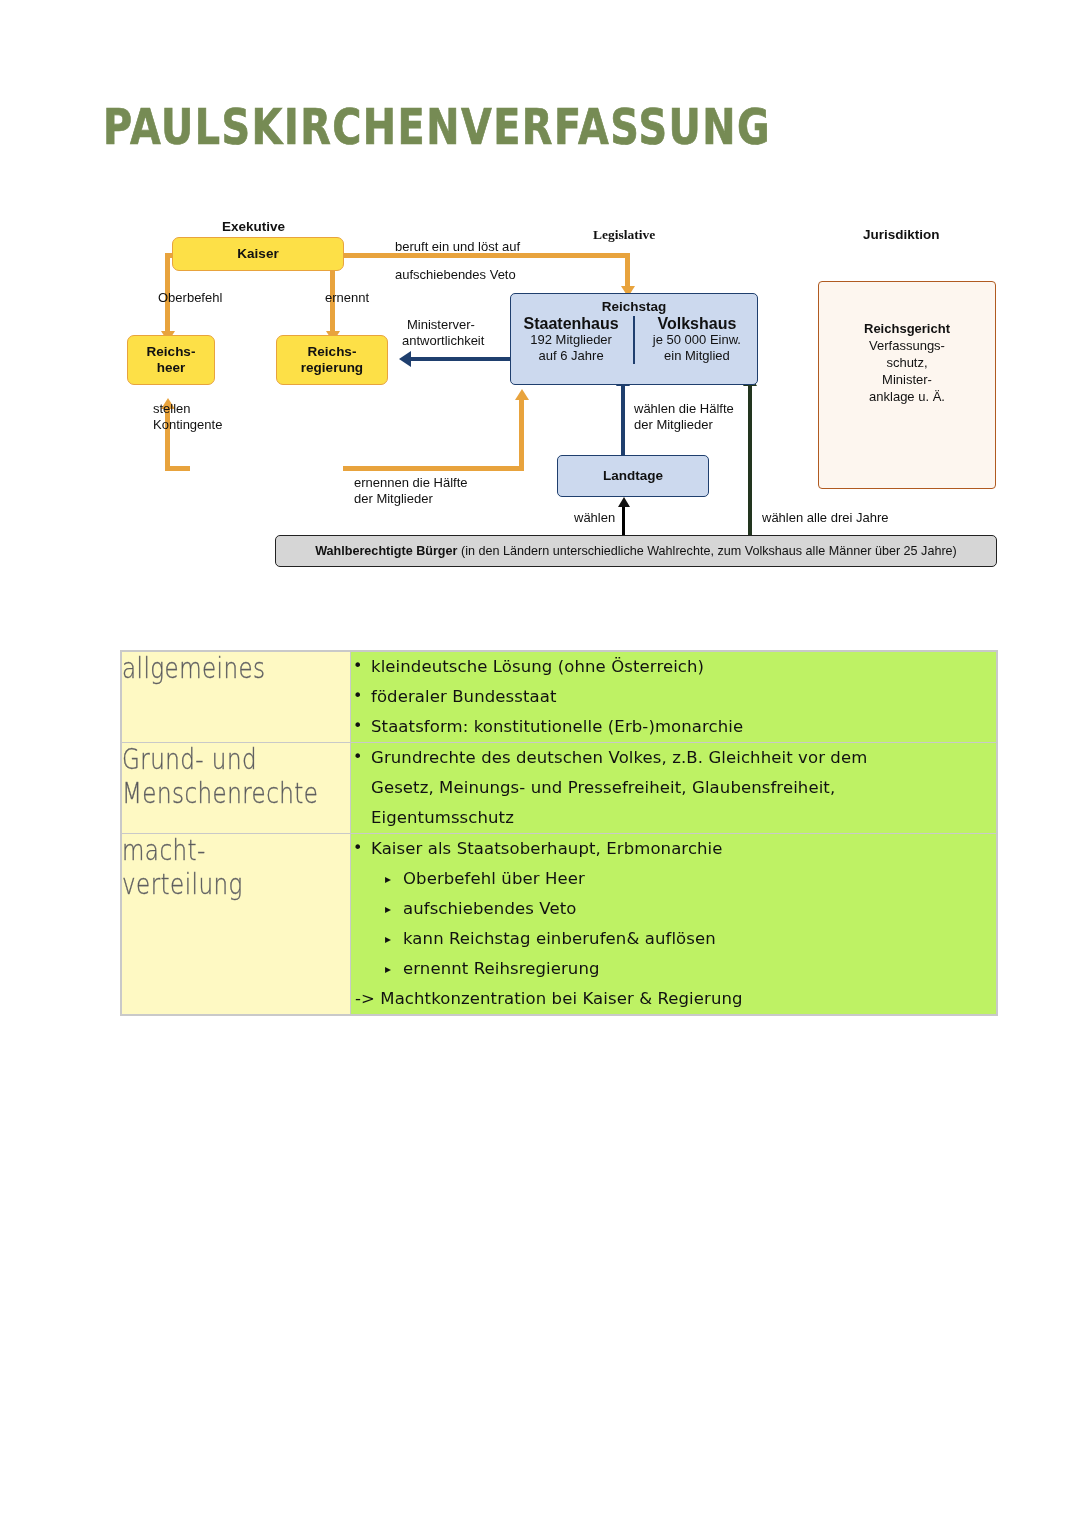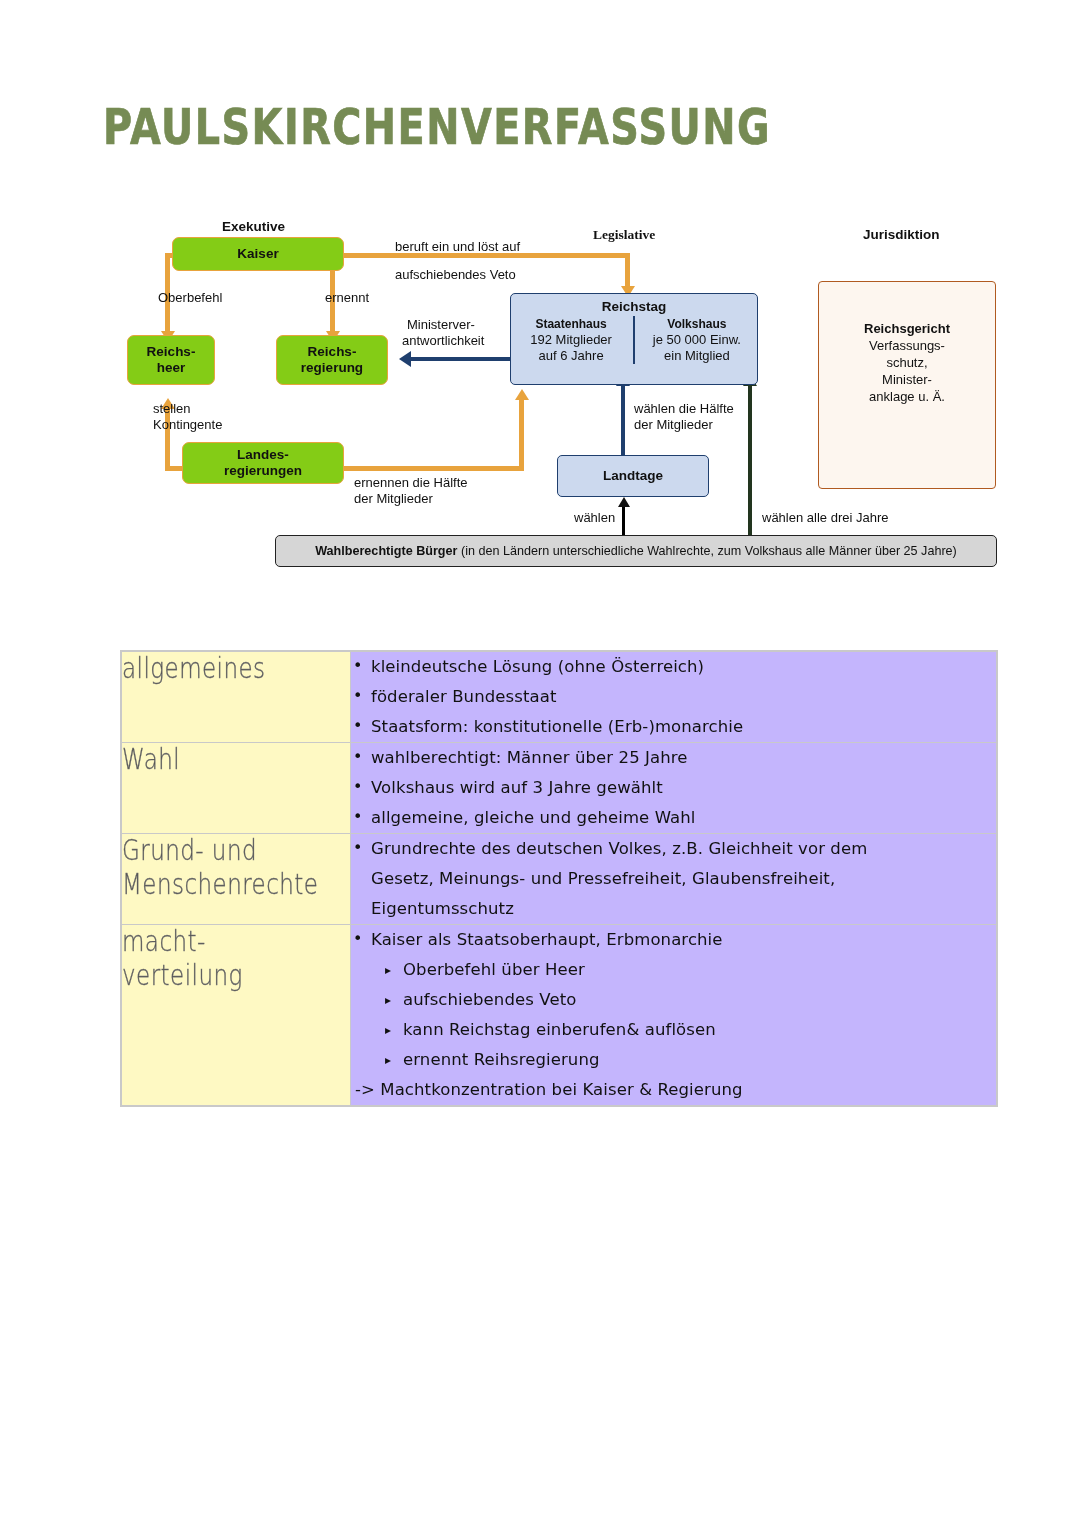--- a/index.html
+++ b/index.html
@@ -34,42 +34,42 @@
   }
   .diagram .txt{
     position:absolute;font-size:13px;color:#111;white-space:nowrap;line-height:16px;
   }
   .box{
     position:absolute;box-sizing:border-box;
     display:flex;flex-direction:column;align-items:center;justify-content:center;
     text-align:center;line-height:16px;
   }
   .box-orange{
-    background:#84cc16;border:1.6px solid #e8a33d;border-radius:7px;
+    background:#fde047;border:1.6px solid #e8a33d;border-radius:7px;
     font-size:13.5px;font-weight:bold;color:#111;
   }
   .box-blue{
     background:#ccd9ee;border:1.8px solid #1f3f6e;border-radius:5px;
     font-size:13px;color:#111;
   }
   .box-court{
     background:#fdf6ef;border:1.8px solid #b05a20;border-radius:4px;
     font-size:13px;color:#111;line-height:17px;
   }
   .box-voters{
     background:#d6d6d6;border:1.8px solid #222;border-radius:5px;
     font-size:12.6px;color:#111;
     display:flex;align-items:center;justify-content:center;
   }
   .box-voters b{font-weight:bold;}
 
   .rt-title{font-weight:bold;font-size:13.5px;margin-bottom:1px;}
   .rt-cols{display:flex;width:100%;}
   .rt-col{flex:1;display:flex;flex-direction:column;align-items:center;}
-  .rt-col b{font-size:12px;}
+  .rt-col b{font-size:16px;}
   .rt-div{width:1.6px;background:#1f3f6e;align-self:stretch;margin:0 2px;}
 
   .connector{position:absolute;}
   .or{background:#e8a33d;}
   .nv{background:#1f3f6e;}
   .gn{background:#22351f;}
   .ablk{background:#000;}
 
   .arrow{position:absolute;width:0;height:0;}
   .ar-down-or{border-left:7px solid transparent;border-right:7px solid transparent;border-top:11px solid #e8a33d;}
@@ -95,21 +95,21 @@
     font-size:25px;line-height:29px;
     color:#555;
     -webkit-text-stroke:0.35px #777;
     letter-spacing:0.5px;
     transform:scaleY(1.15) scaleX(0.92);
     transform-origin:left top;
     display:inline-block;
     white-space:pre-line;
     font-weight:300;
   }
-  .body{background:#c4b5fd;padding:12px 16px 13px 18px;}
+  .body{background:#bef264;padding:12px 16px 13px 18px;}
   ul.b{list-style:none;margin:0;padding:0;}
   ul.b>li{
     font-family:"DejaVu Sans", sans-serif;
     font-size:16.5px;line-height:30px;color:#111;
     position:relative;padding-left:20px;
     letter-spacing:0.1px;
   }
   ul.b>li:before{content:"\2022";position:absolute;left:2px;top:-1px;font-size:16px;}
   ul.b>li.sub{padding-left:52px;}
   ul.b>li.sub:before{content:"\25B8";left:34px;font-size:12px;top:0px;}
@@ -170,24 +170,20 @@
     <div class="box box-orange" style="left:17px;top:130px;width:88px;height:50px;">
       <span>Reichs-</span>
       <span>heer</span>
     </div>
 
     <div class="box box-orange" style="left:166px;top:130px;width:112px;height:50px;">
       <span>Reichs-</span>
       <span>regierung</span>
     </div>
 
-    <div class="box box-orange" style="left:72px;top:237px;width:162px;height:42px;">
-      <span>Landes-</span>
-      <span>regierungen</span>
-    </div>
 
     <div class="box box-blue" style="left:400px;top:88px;width:248px;height:92px;justify-content:flex-start;padding-top:5px;">
       <div class="rt-title">Reichstag</div>
       <div class="rt-cols">
         <div class="rt-col">
           <b>Staatenhaus</b>
           <span>192 Mitglieder</span>
           <span>auf 6 Jahre</span>
         </div>
         <div class="rt-div"></div>
@@ -241,32 +237,20 @@
           <td class="body">
             <ul class="b">
               <li>kleindeutsche Lösung (ohne Österreich)</li>
               <li>föderaler Bundesstaat</li>
               <li>Staatsform: konstitutionelle (Erb-)monarchie</li>
             </ul>
           </td>
         </tr>
         <tr>
           <td class="cat">
-            <span>Wahl</span>
-          </td>
-          <td class="body">
-            <ul class="b">
-              <li>wahlberechtigt: Männer über 25 Jahre</li>
-              <li>Volkshaus wird auf 3 Jahre gewählt</li>
-              <li>allgemeine, gleiche und geheime Wahl</li>
-            </ul>
-          </td>
-        </tr>
-        <tr>
-          <td class="cat">
             <span>Grund- und
 Menschenrechte</span>
           </td>
           <td class="body">
             <ul class="b">
               <li>Grundrechte des deutschen Volkes, z.B. Gleichheit vor dem</li>
               <li class="cont">Gesetz, Meinungs- und Pressefreiheit, Glaubensfreiheit,</li>
               <li class="cont">Eigentumsschutz</li>
             </ul>
           </td>

